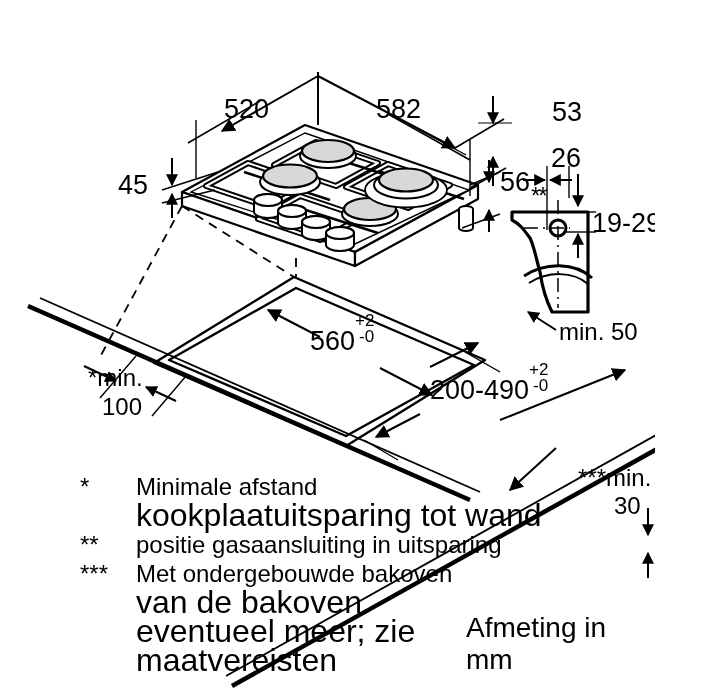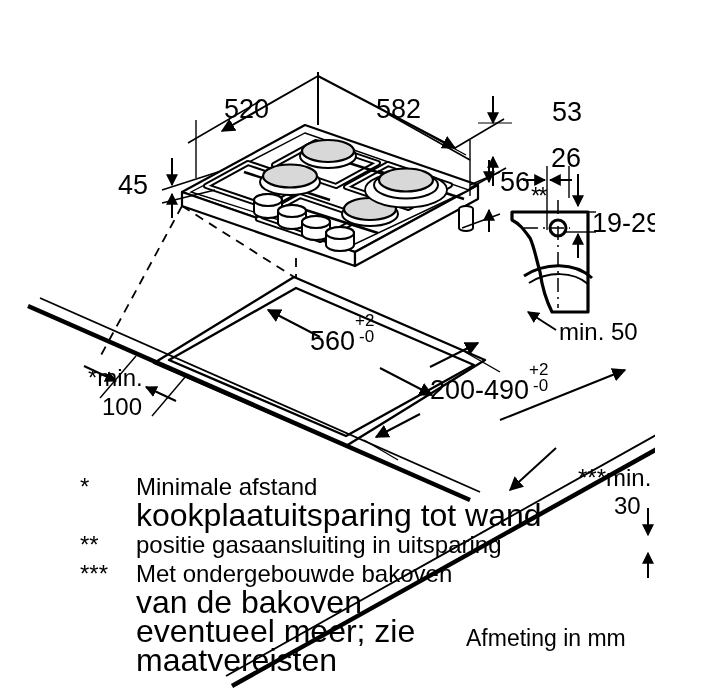--- a/index.html
+++ b/index.html
@@ -74,22 +74,22 @@
     flex: 1 1 auto;
   }
   .legend-cont {
     padding-left: 56px;
     font-size: 32px;
     line-height: 29px;
   }
   #unit-note {
     position: absolute;
     left: 466px;
-    top: 625px;
-    font-size: 23px;
+    top: 612px;
+    font-size: 28px;
   }
 </style>
 </head>
 <body>
 
 <div id="page">
 
   <svg id="drawing" viewBox="0 0 706 688" xmlns="http://www.w3.org/2000/svg">
     <defs>
       <marker id="ah" viewBox="0 0 10 10" refX="9" refY="5" markerWidth="7" markerHeight="7" orient="auto-start-reverse">

